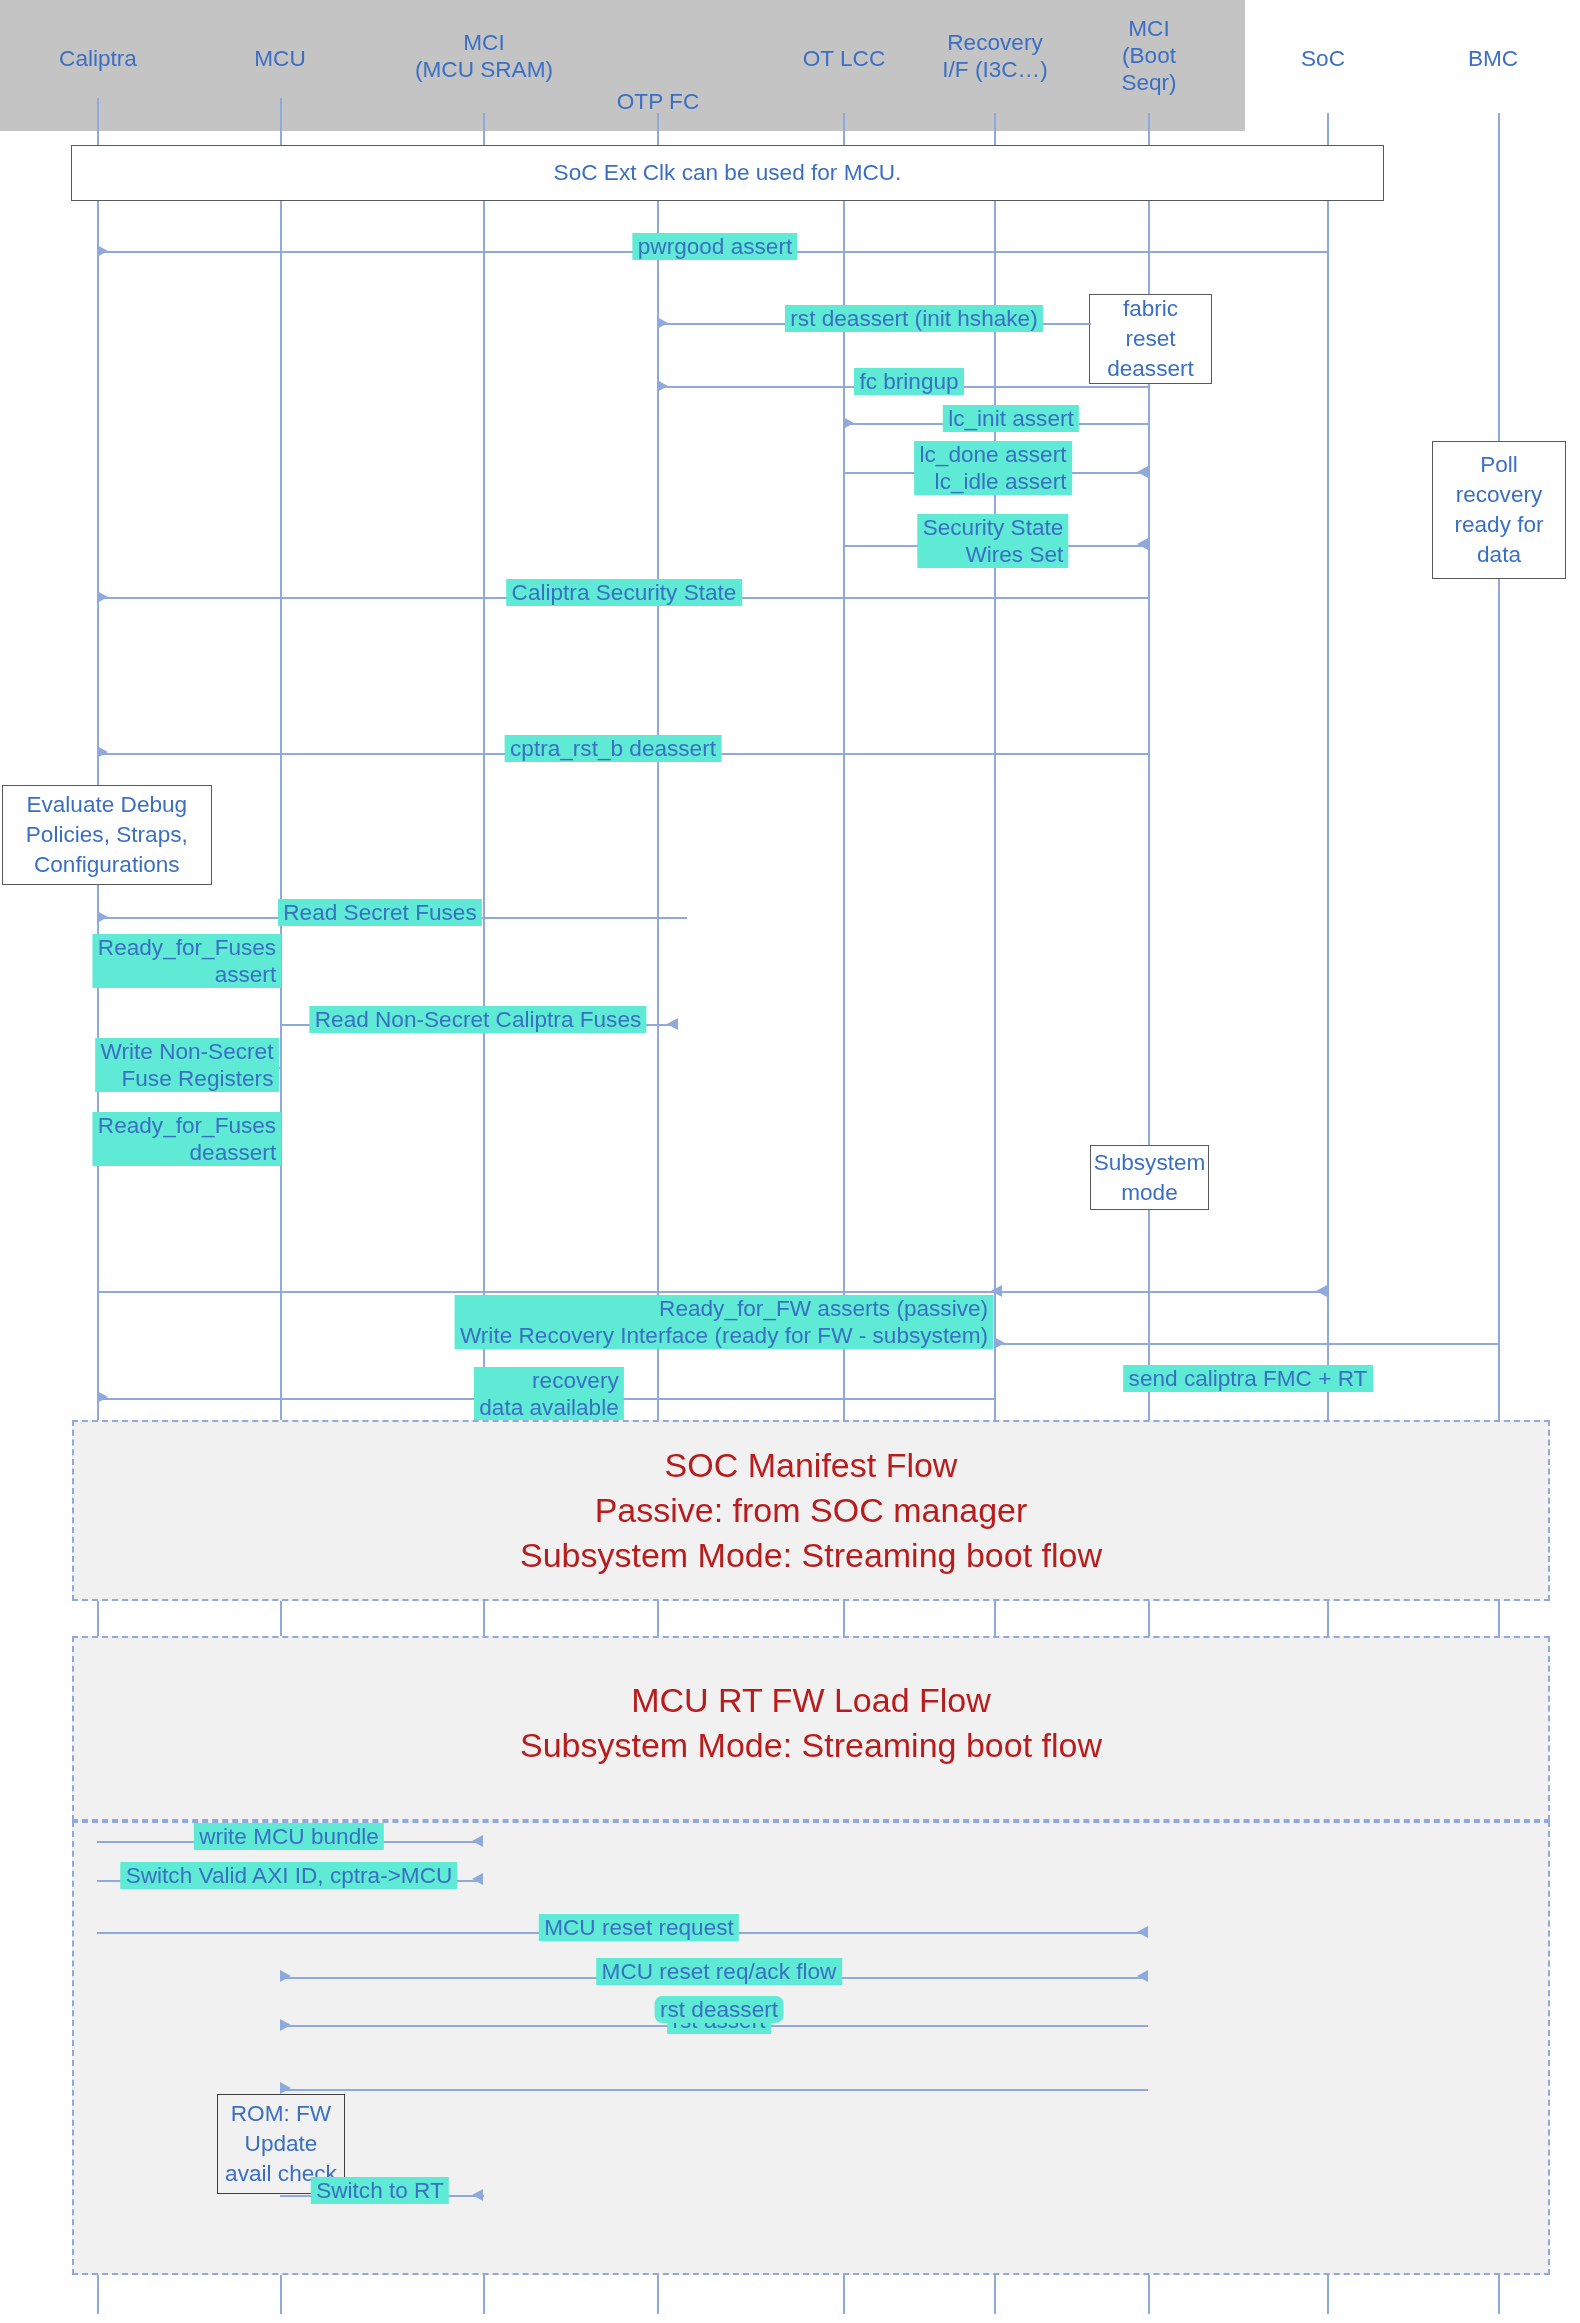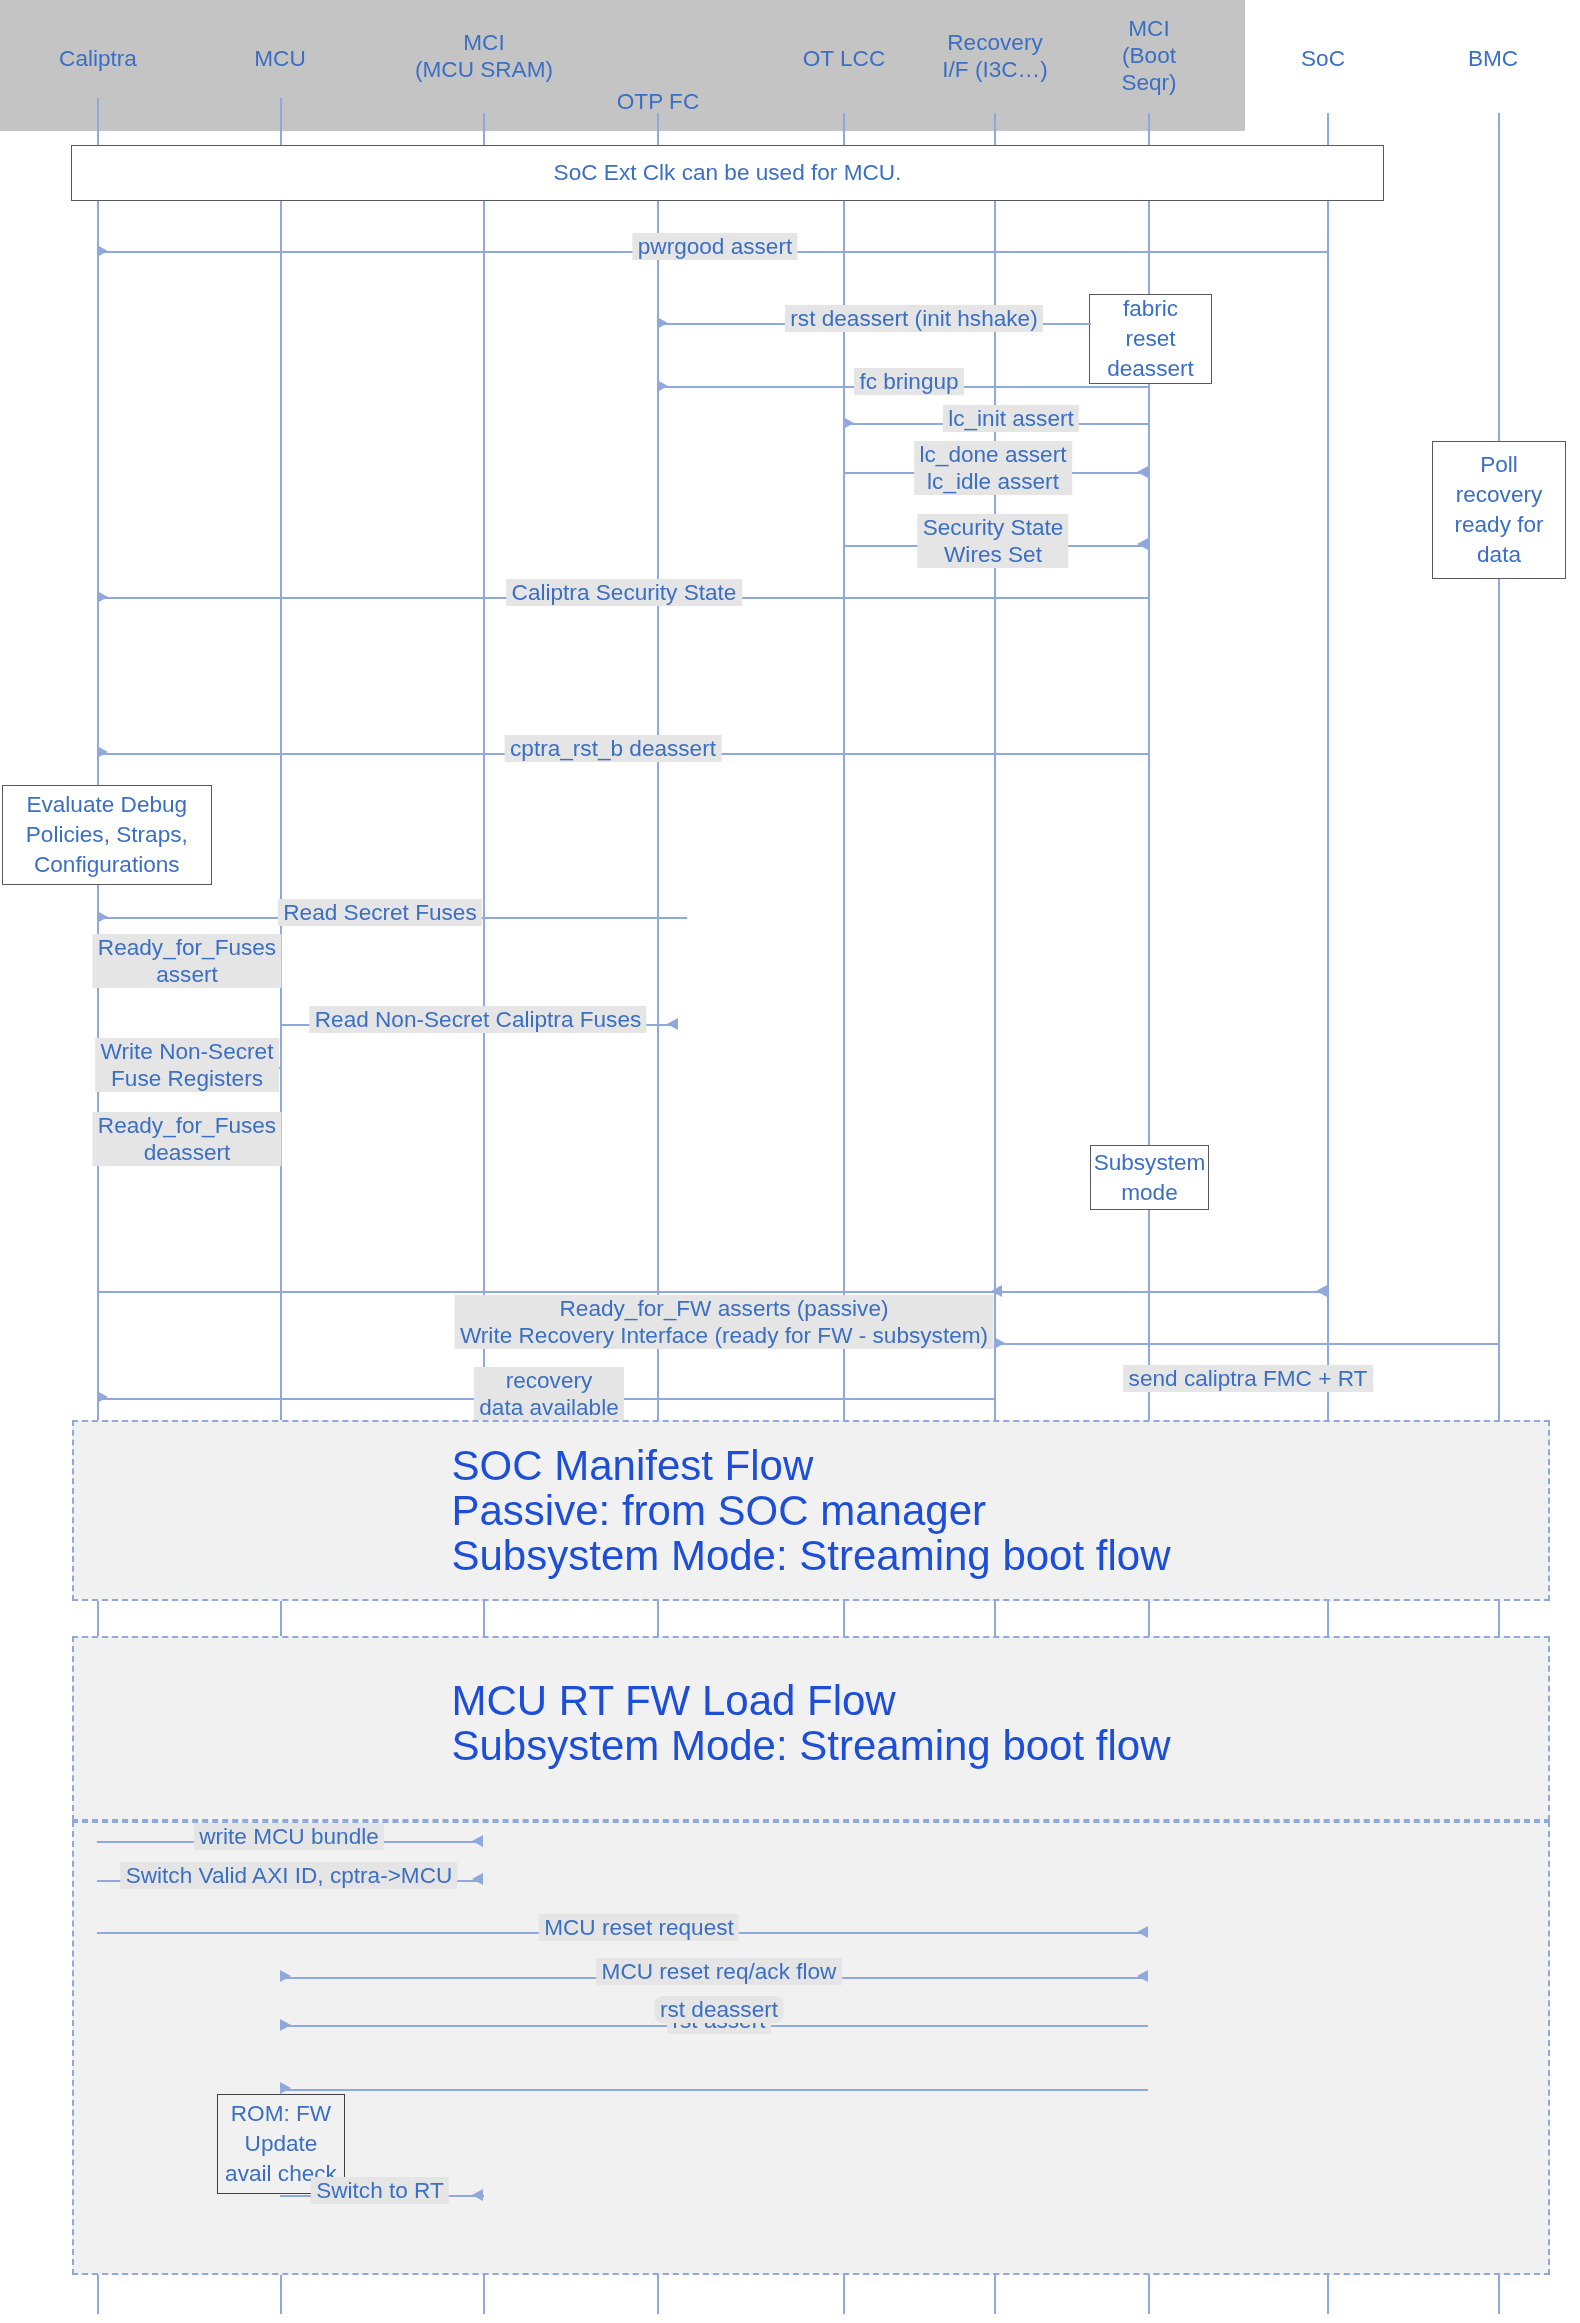--- a/index.html
+++ b/index.html
@@ -25,29 +25,29 @@
   .note.big{font-size:22px;line-height:29px;}
 
   
   .msg{position:absolute;height:1.8px;background:#8fa9dc;}
   .arrowhead{position:absolute;width:0;height:0;}
   .arrow-l{border-top:6.3px solid transparent;border-bottom:6.3px solid transparent;
            border-right:11px solid #8fa9dc;}
   .arrow-r{border-top:6.3px solid transparent;border-bottom:6.3px solid transparent;
            border-left:11px solid #8fa9dc;}
   .msglabel{position:absolute;color:#3b6fc4;font-size:22.6px;line-height:27px;
-            text-align:center;transform:translateX(-50%);white-space:nowrap;
-            background:#e5e5e5;padding:0 5.4px;}
+            text-align:right;transform:translateX(-50%);white-space:nowrap;
+            background:#5eead4;padding:0 5.4px;}
   .msglabel.two{white-space:pre-line;}
 
   
   .frame{position:absolute;background:#f1f1f1;border:2.7px dashed #8fa9dc;
          box-sizing:border-box;}
-  .frame-title{position:absolute;color:#1d4ed8;
-               font-size:42px;line-height:45px;transform:translateX(-50%);
+  .frame-title{position:absolute;color:#b91c1c;text-align:center;
+               font-size:34px;line-height:45px;transform:translateX(-50%);
                white-space:pre-line;}
 </style>
 </head>
 <body>
 
 <div id="page">
 
   <div class="header-band"></div>
 
   <div class="actor" style="left:98px;top:45px;width:181px;">Caliptra</div>

